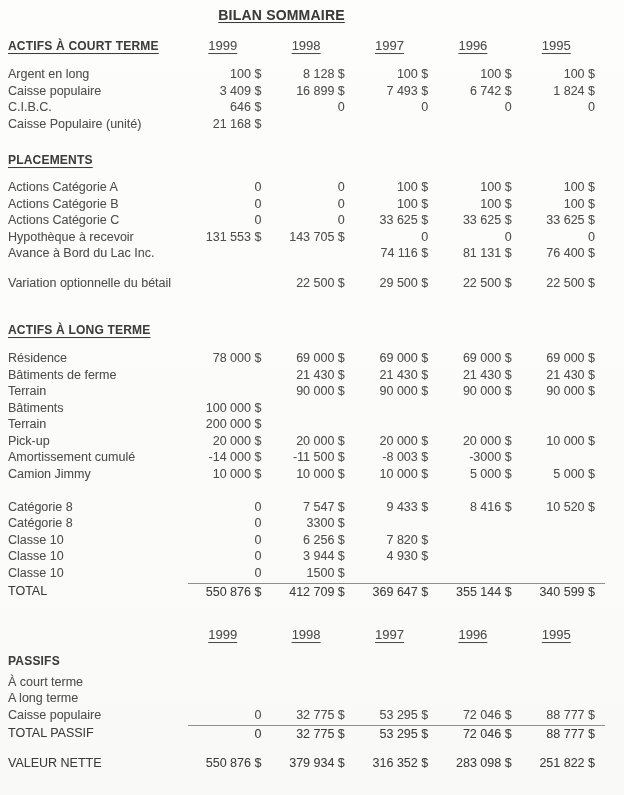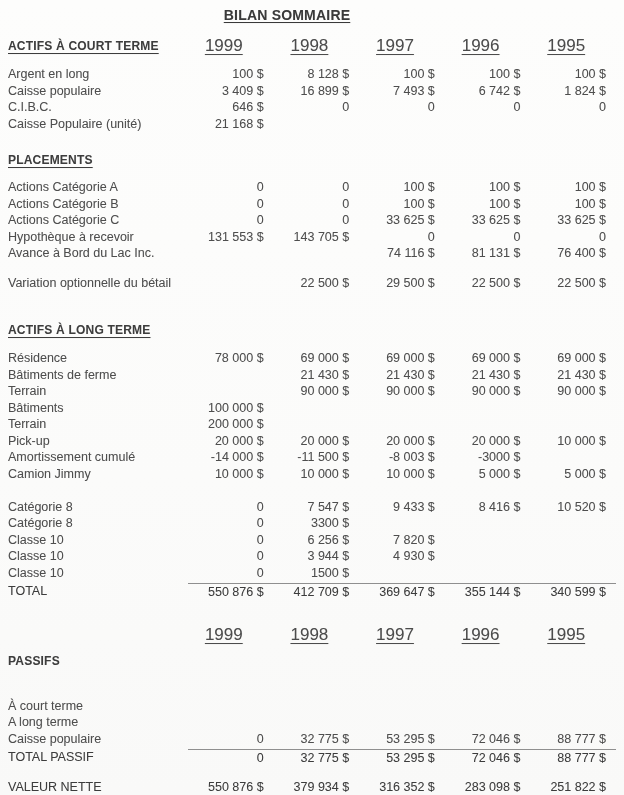--- a/index.html
+++ b/index.html
@@ -6,21 +6,21 @@
   html, body { width: 624px; height: 795px; }
   body {
     background: #f2f1ef;
     font-family: "Liberation Sans", sans-serif;
     color: #4e4e4e;
     -webkit-font-smoothing: antialiased;
   }
   .sheet {
     width: 624px; height: 795px;
     background: linear-gradient(180deg, #fdfdfc 0%, #fbfbfa 60%, #f9f9f8 100%);
-    padding: 6px 8px 0 8px;
+    padding: 6px 19px 0 8px;
     overflow: hidden;
     text-shadow: 0.2px 0.2px 0 rgba(120,120,120,0.25);
   }
   .title {
     font-weight: 700;
     font-size: 14px;
     color: #3a3a3a;
     text-align: center;
     text-decoration: underline;
     text-underline-offset: 2px;
@@ -47,37 +47,37 @@
     text-underline-offset: 3px;
     letter-spacing: 0.2px;
   }
   .heading.no-underline { text-decoration: none; }
   .shead { height: 17px; line-height: 17px; }
   .year {
     text-align: center;
     padding-right: 14px;
     text-decoration: underline;
     text-underline-offset: 3px;
-    font-size: 17px;
+    font-size: 13px;
     color: #4c4c4c;
   }
   .years-row, .header-row { height: 18px; line-height: 18px; }
   .row.bold { font-weight: 400; color: #3c3c3c; }
   .row.rule-above { margin-top: 2px; }
   .row.rule-above .cell { border-top: 1.2px solid #8f8f8f; }
   .row.gap-before { margin-top: 13px; }
   .hdr1       { margin-top: 13px; }
   .rows-0     { margin-top: 11px; }
   .h-sec1     { margin-top: 20px; }
   .rows-1     { margin-top: 10px; }
   .h-sec2     { margin-top: 31px; }
   .rows-2     { margin-top: 11px; }
   .years2     { margin-top: 26px; }
   .h-sec3     { margin-top: 9px; }
-  .rows-3     { margin-top: 28px; }
+  .rows-3     { margin-top: 4px; }
 </style>
 </head>
 <body>
 
 <div class="sheet">
 
   <div class="title">BILAN SOMMAIRE</div>
 
   <div class="row header-row hdr1">
     <div class="label heading">ACTIFS À COURT TERME</div>

